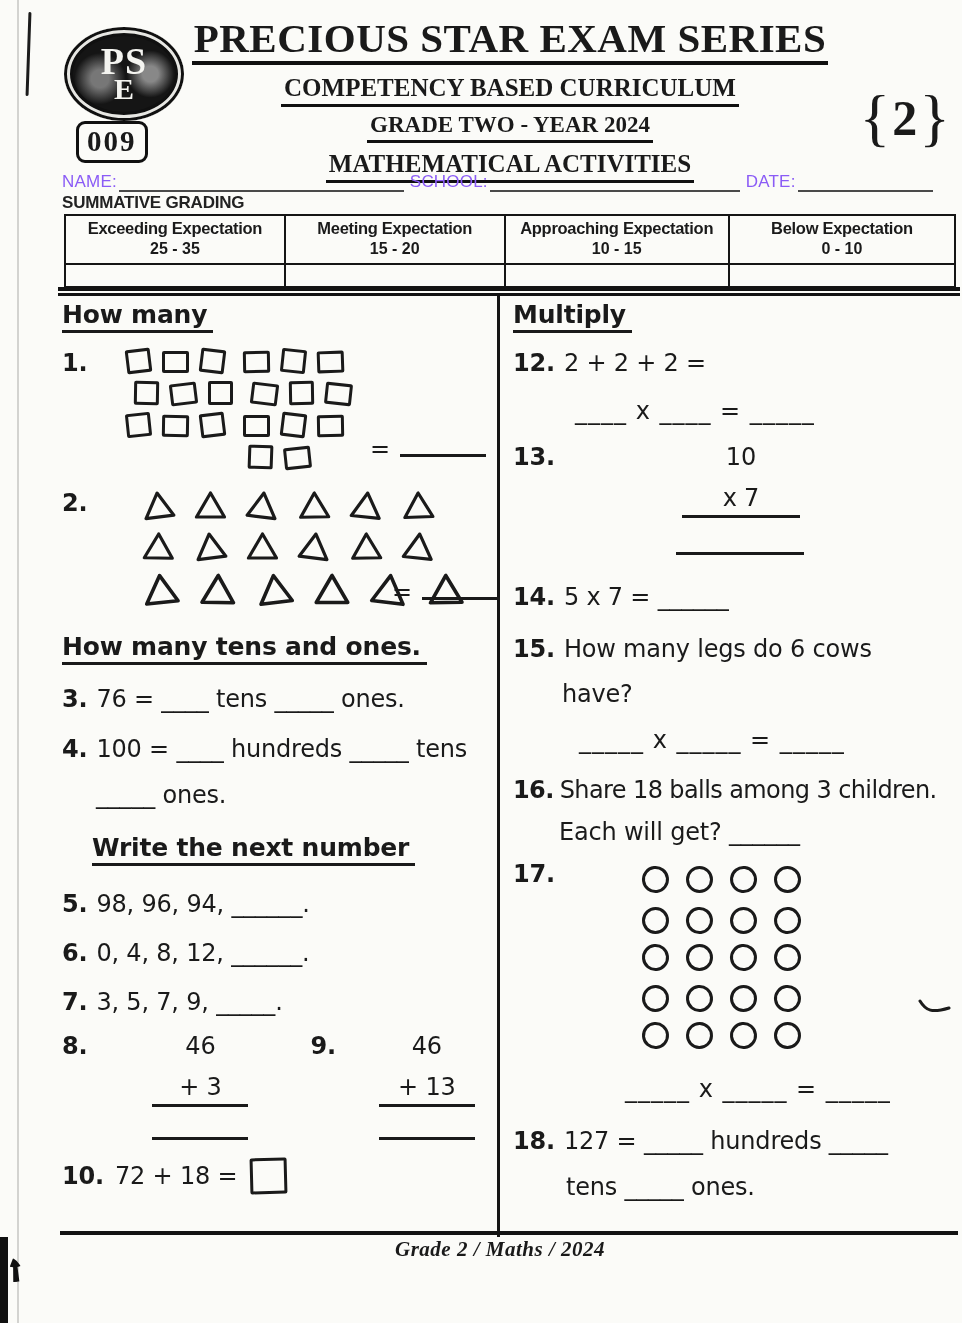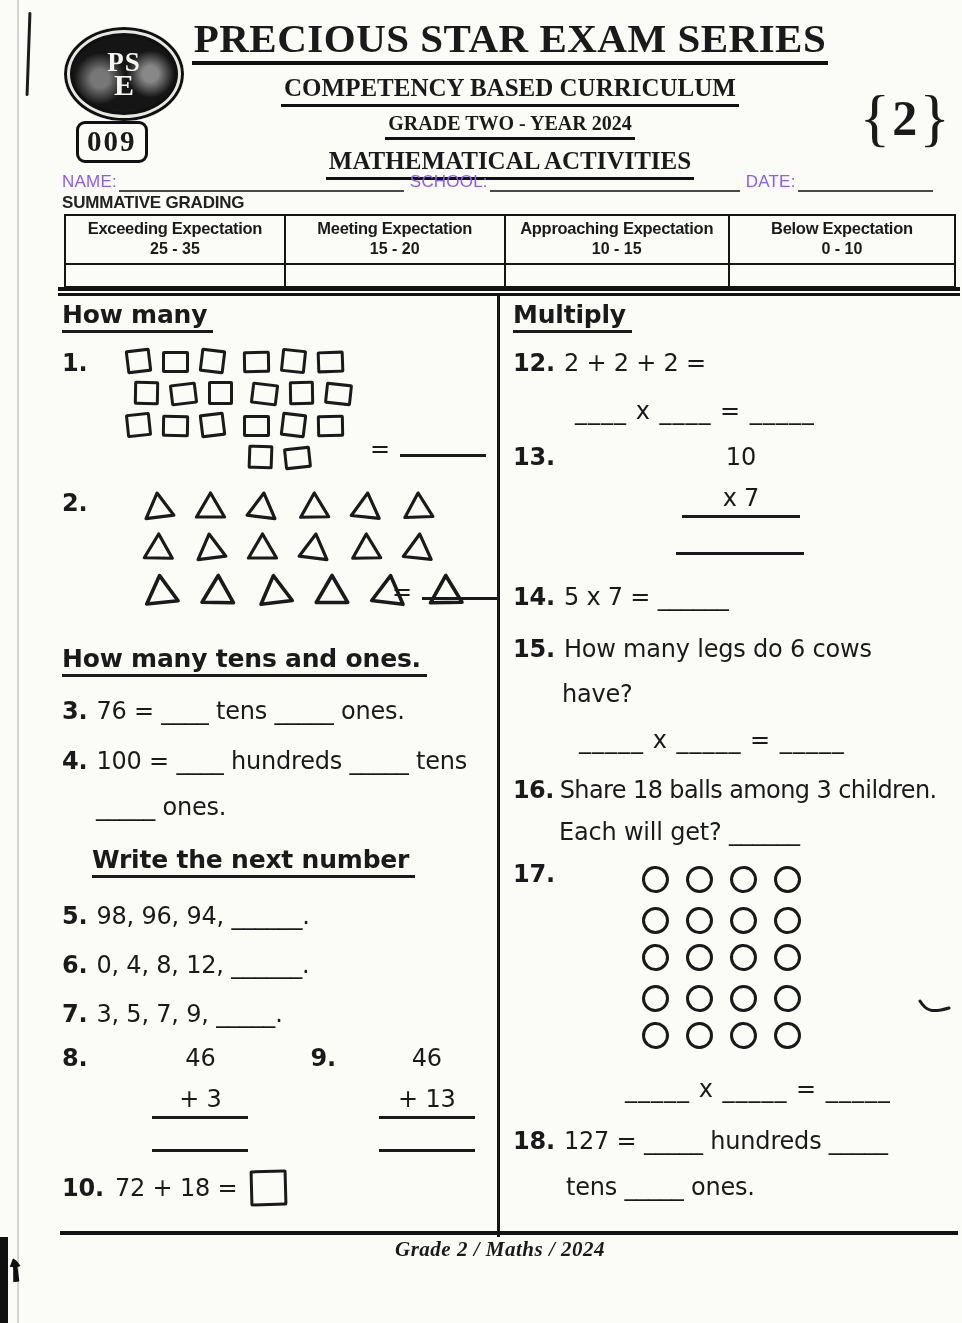--- a/index.html
+++ b/index.html
@@ -25,31 +25,31 @@
   
   .logo{
     position:absolute;left:64px;top:27px;width:120px;height:94px;border-radius:50%;
     background:radial-gradient(circle at 30% 55%, #777 0 9%, transparent 26%),
                radial-gradient(circle at 72% 50%, #888 0 8%, transparent 24%),
                #151515;
     box-shadow:inset 0 0 0 3px #101010, inset 0 0 0 6px #e7e7e3, inset 0 0 0 9px #101010;
     display:flex;flex-direction:column;align-items:center;justify-content:center;
     color:#f4f4f0;font-family:"Liberation Serif",serif;font-weight:bold;line-height:.82;
   }
-  .logo .l1{font-size:27px;letter-spacing:1px;}
+  .logo .l1{font-size:38px;letter-spacing:1px;}
   .logo .l2{font-size:30px;}
   .code-box{
     position:absolute;left:76px;top:121px;min-width:70px;padding:1px 8px 2px;
     border:3.5px solid #101010;border-radius:9px;text-align:center;
     font-family:"Liberation Serif",serif;font-weight:bold;font-size:29px;letter-spacing:2px;
   }
   .titles{position:absolute;left:185px;top:17px;width:650px;text-align:center;font-family:"Liberation Serif",serif;font-weight:bold;}
   .titles .t-main{font-size:41px;letter-spacing:.5px;display:inline-block;border-bottom:4px solid #101010;padding:0 2px 1px;line-height:1.05;}
   .titles .t-sub1{font-size:25px;margin-top:9px;}
-  .titles .t-sub2{font-size:20px;margin-top:5px;}
+  .titles .t-sub2{font-size:23px;margin-top:5px;}
   .titles .t-sub3{font-size:25px;margin-top:7px;}
   .titles .u{display:inline-block;border-bottom:3px solid #101010;padding:0 3px 2px;}
   .page-mark{
     position:absolute;right:12px;top:86px;font-family:"Liberation Serif",serif;font-weight:bold;
     display:flex;align-items:center;line-height:1;
   }
   .page-mark .brace{font-size:64px;font-weight:normal;}
   .page-mark .pm-num{font-size:50px;padding:0 2px;}
   
   .id-row{
@@ -100,21 +100,21 @@
   .circles .shape-row:nth-child(even) .shape-circle:nth-child(even){margin-top:4px;}
   
   .q1{margin-top:16px;position:relative;display:flex;}
   .q1 .shape-grid{margin-left:30px;}
   .equals-blank{position:absolute;display:flex;align-items:baseline;}
   .q1 .equals-blank{right:8px;bottom:14px;}
   .q2 .equals-blank{right:-6px;bottom:10px;}
   .blank-line{display:inline-block;width:86px;border-bottom:3.2px solid var(--ink);height:6px;margin-left:10px;}
   .q2{margin-top:12px;position:relative;display:flex;}
   .q2 .shape-grid{margin-left:44px;}
-  .lc-h2{margin-top:28px;}
+  .lc-h2{margin-top:16px;}
   .q3{margin-top:20px;}
   .q4{margin-top:22px;}
   .q4-line2{margin-top:18px;margin-left:34px;}
   .lc-h3{margin:24px 0 0 30px;}
   .q5{margin-top:24px;}
   .q6{margin-top:21px;}
   .q7{margin-top:21px;}
   .vadd-row{margin-top:16px;display:flex;align-items:flex-start;}
   .vadd{width:96px;text-align:center;margin-left:56px;}
   .vadd-2{margin-left:62px;}

